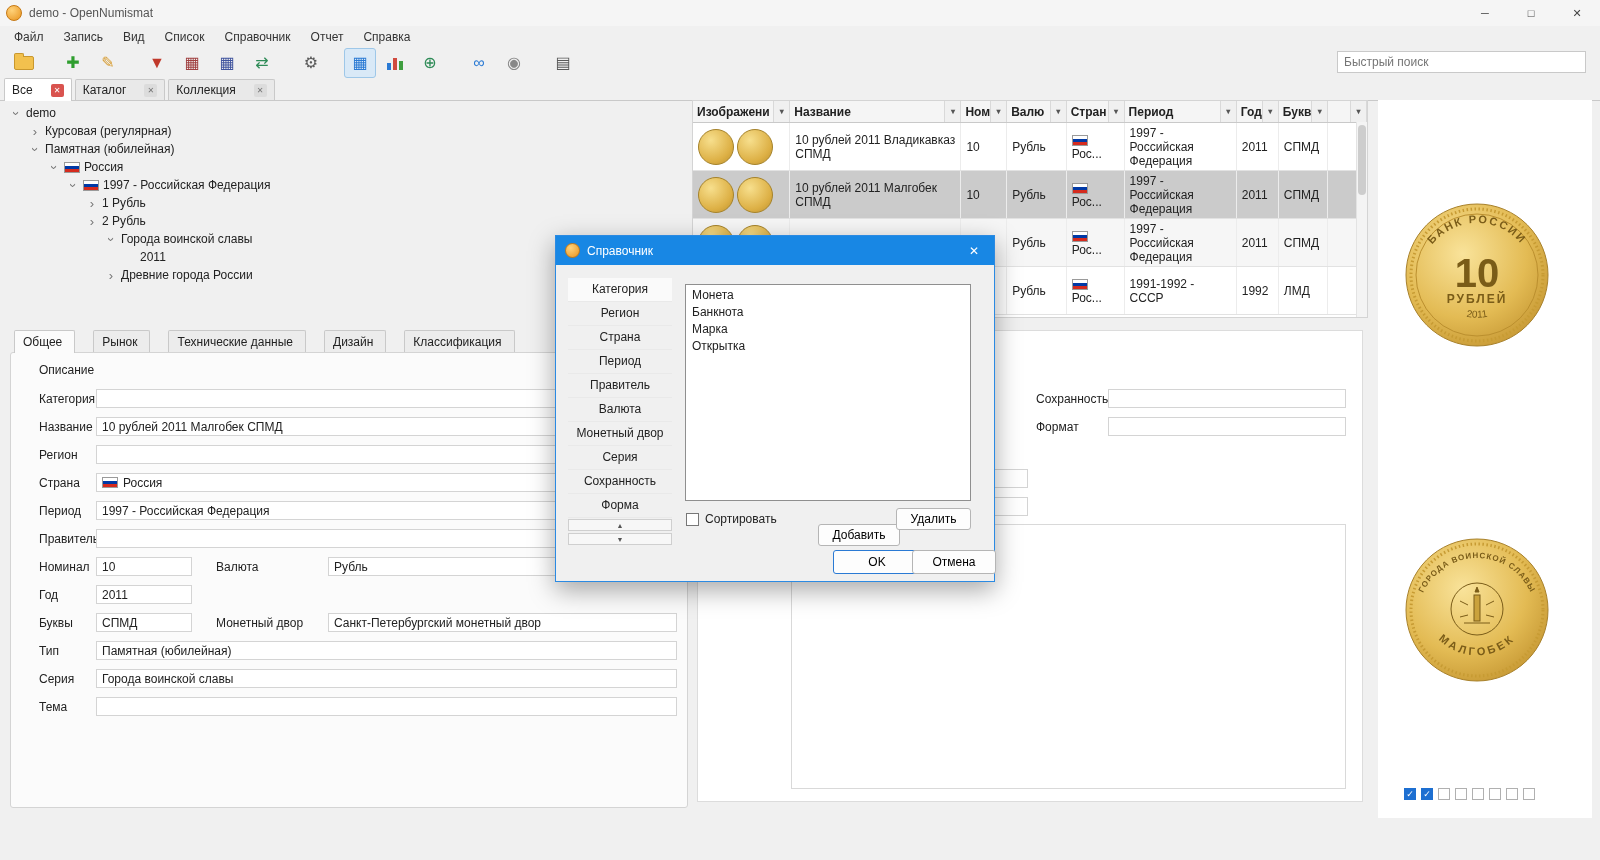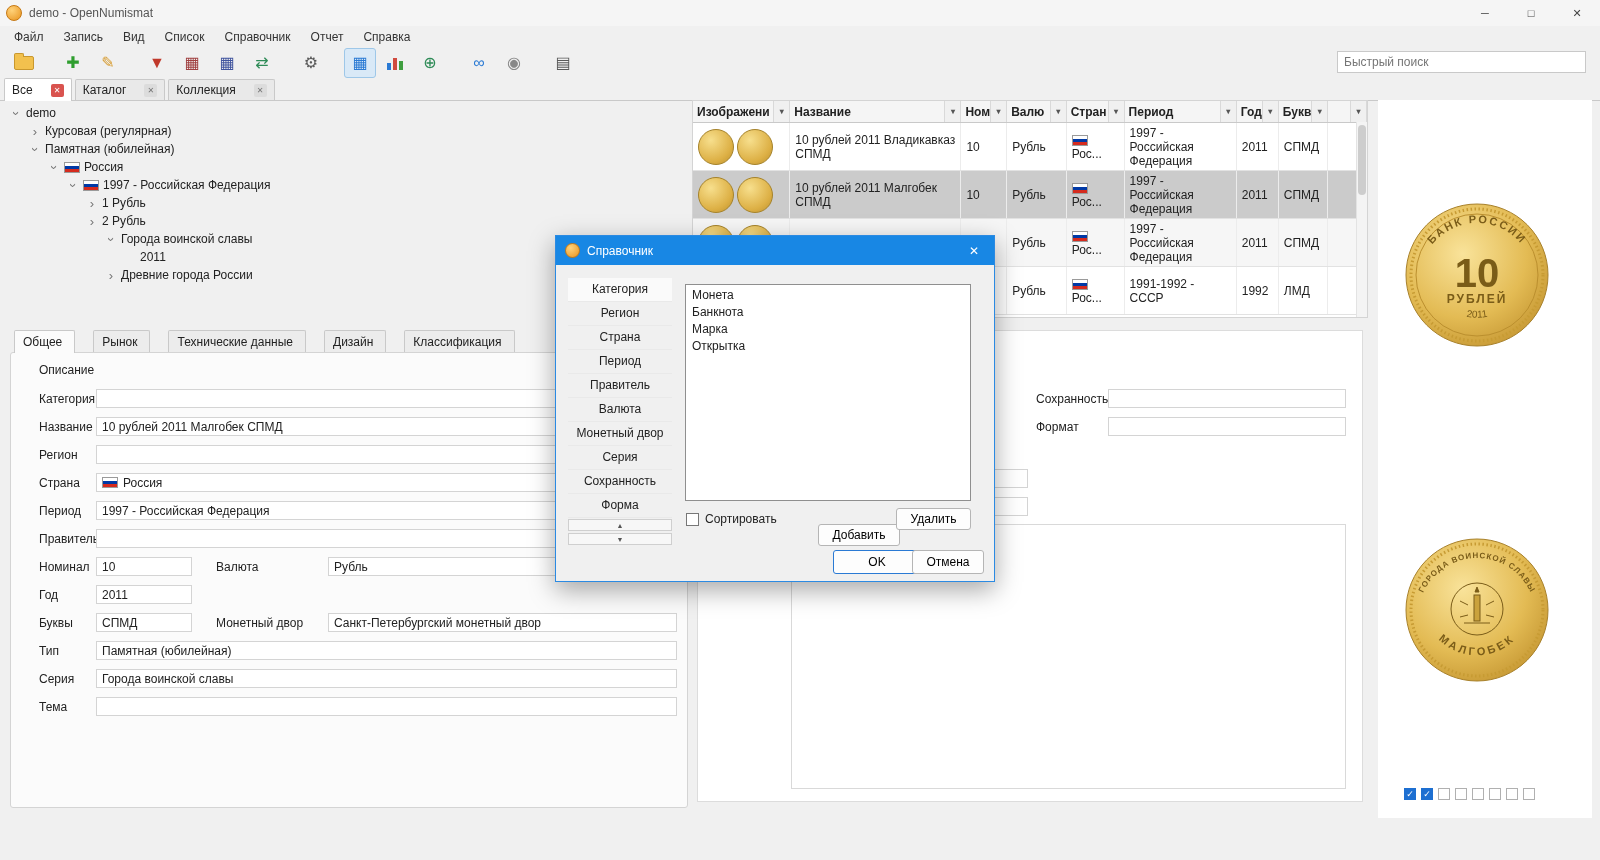--- a/index.html
+++ b/index.html
@@ -100,21 +100,21 @@
   .dlg-scrollbtns{position:absolute;left:12px;top:283px;width:104px;}
   .sbtn{height:12px;border:1px solid #cfcfcf;background:#f7f7f7;display:flex;align-items:center;justify-content:center;font-size:7px;color:#555;margin-bottom:2px;box-sizing:border-box;}
   #dlg-items{position:absolute;left:129px;top:48px;width:286px;height:217px;background:#fff;border:1px solid #8f8f8f;padding:2px 0;overflow:hidden;box-sizing:border-box;}
   .ditem{height:17px;line-height:17px;padding-left:6px;}
   .dlg-sort{position:absolute;left:130px;top:276px;display:flex;align-items:center;gap:6px;}
   .cbbox{width:13px;height:13px;border:1px solid #777;background:#fff;box-sizing:border-box;}
   .dlg-btn{position:absolute;height:22px;font-family:"Liberation Sans",sans-serif;font-size:12px;background:#fdfdfd;border:1px solid #b5b5b5;border-radius:3px;}
   #btn-add{left:262px;top:288px;width:82px;}
   #btn-remove{left:340px;top:272px;width:75px;}
   #btn-ok{left:277px;top:314px;width:88px;height:24px;border:1px solid #2a7ad4;}
-  #btn-cancel{left:356px;top:314px;width:72px;height:24px;}
+  #btn-cancel{left:356px;top:314px;width:84px;height:24px;}
 
   
   .statusbar{position:absolute;left:0;top:822px;right:0;bottom:0;border-top:1px solid #cfcfcf;background:#f0f0f0;display:flex;justify-content:space-between;align-items:flex-start;padding:5px 10px 0 8px;box-sizing:border-box;}
   .status-right{display:flex;gap:28px;}
 </style>
 </head>
 <body>
 
 <div class="app">
 

